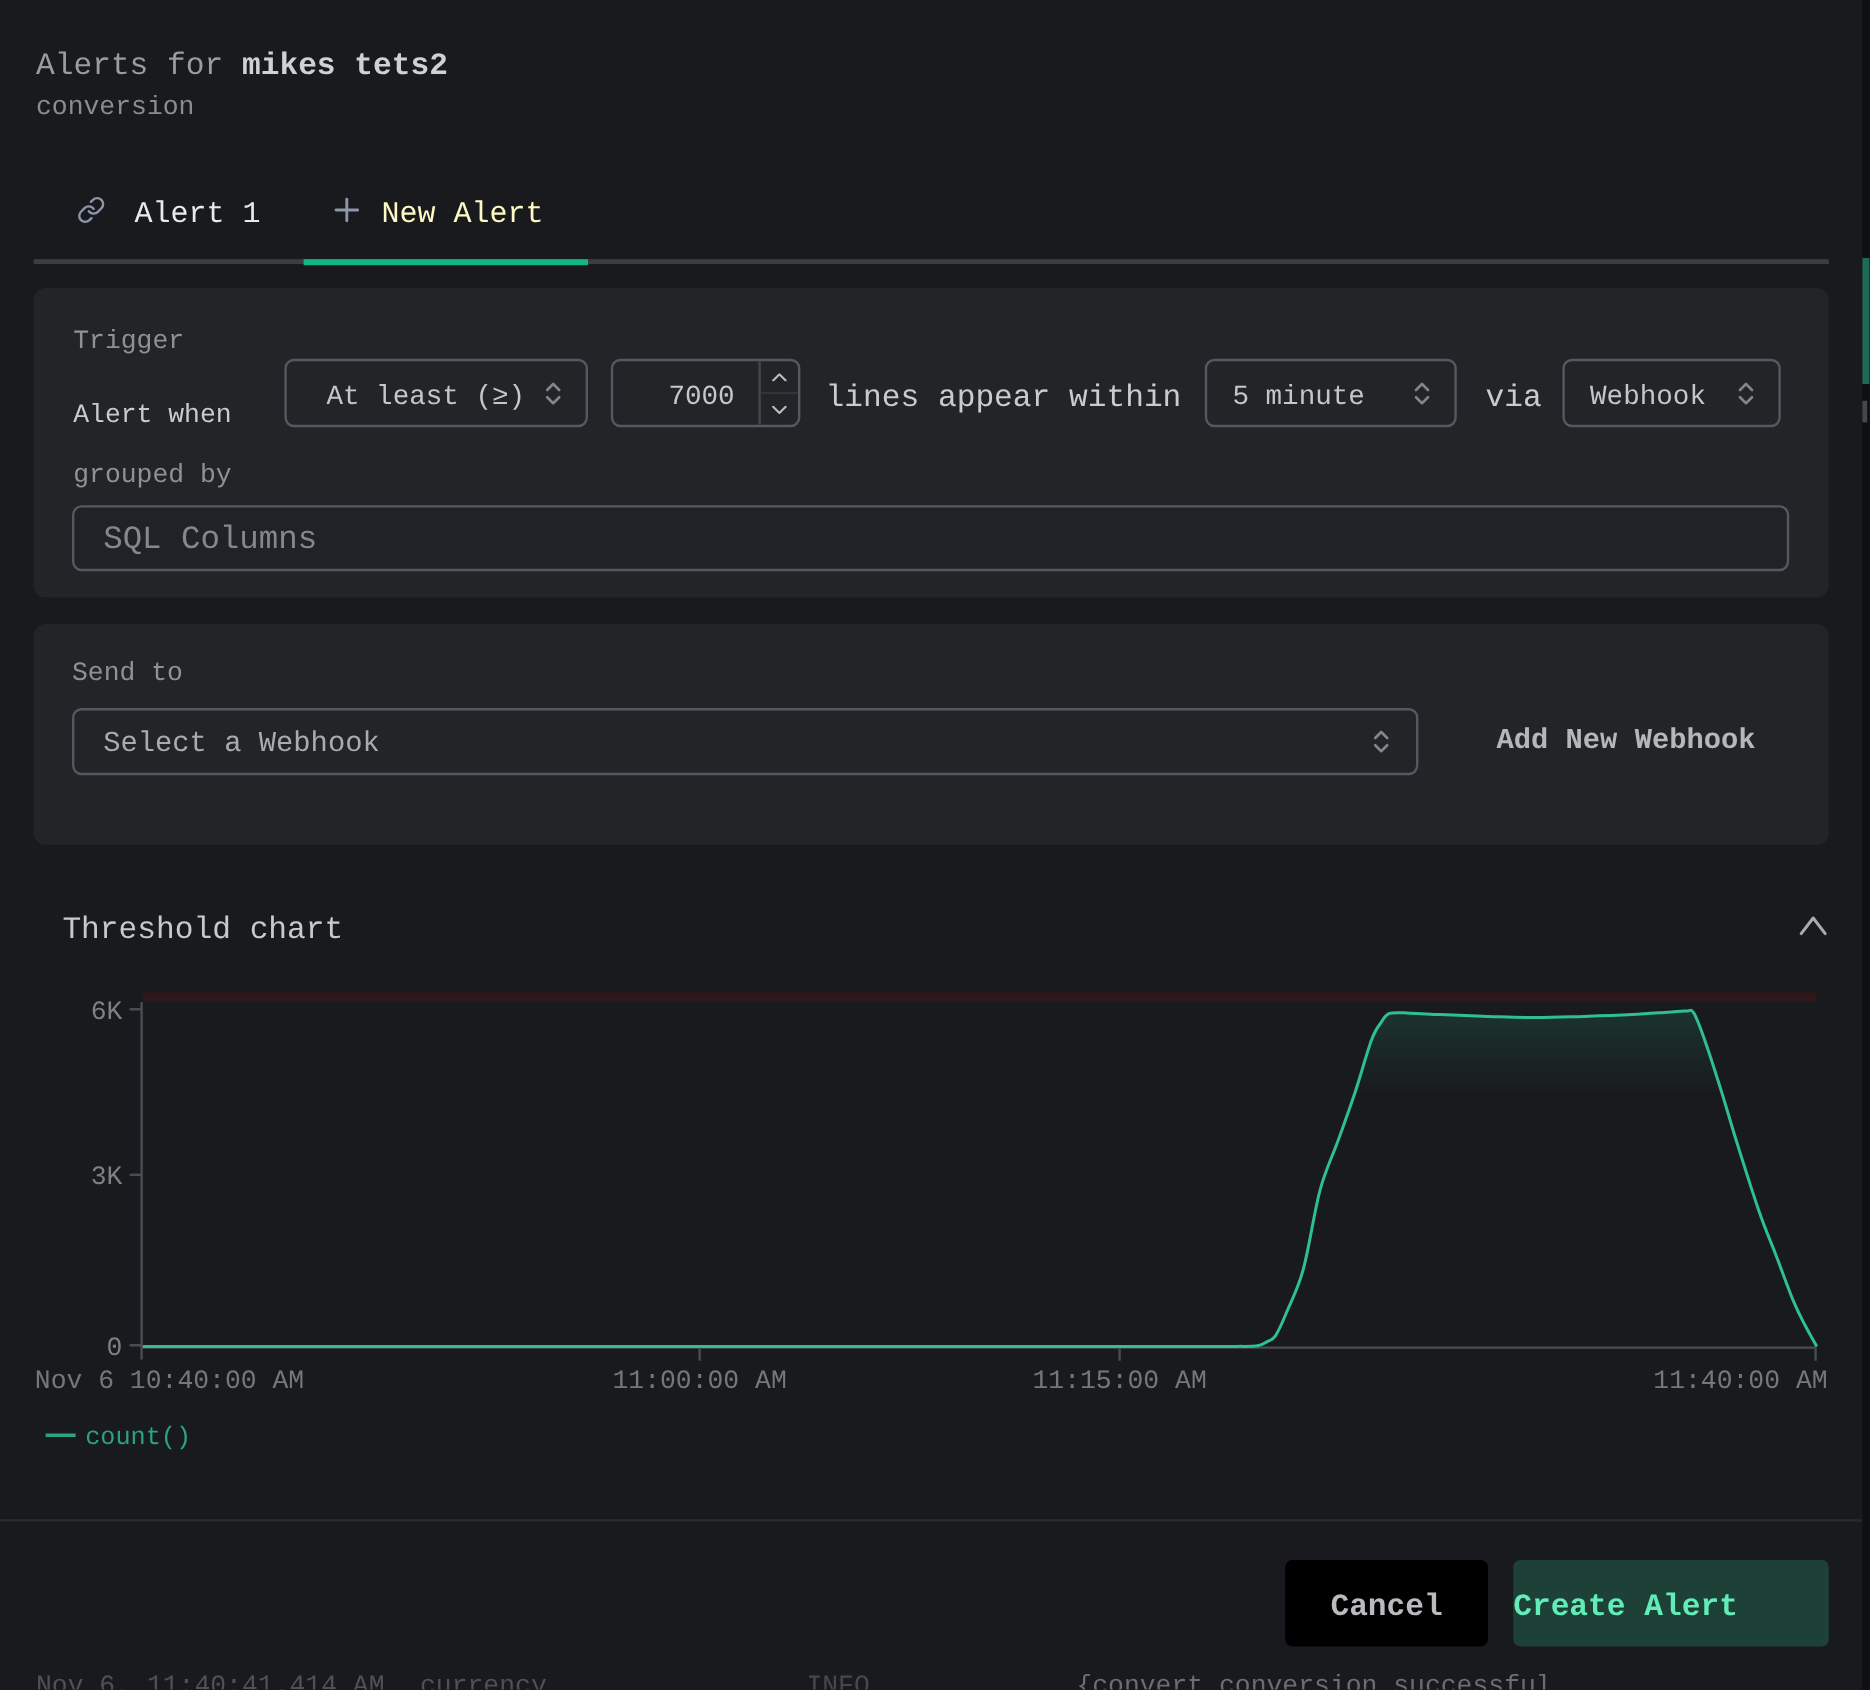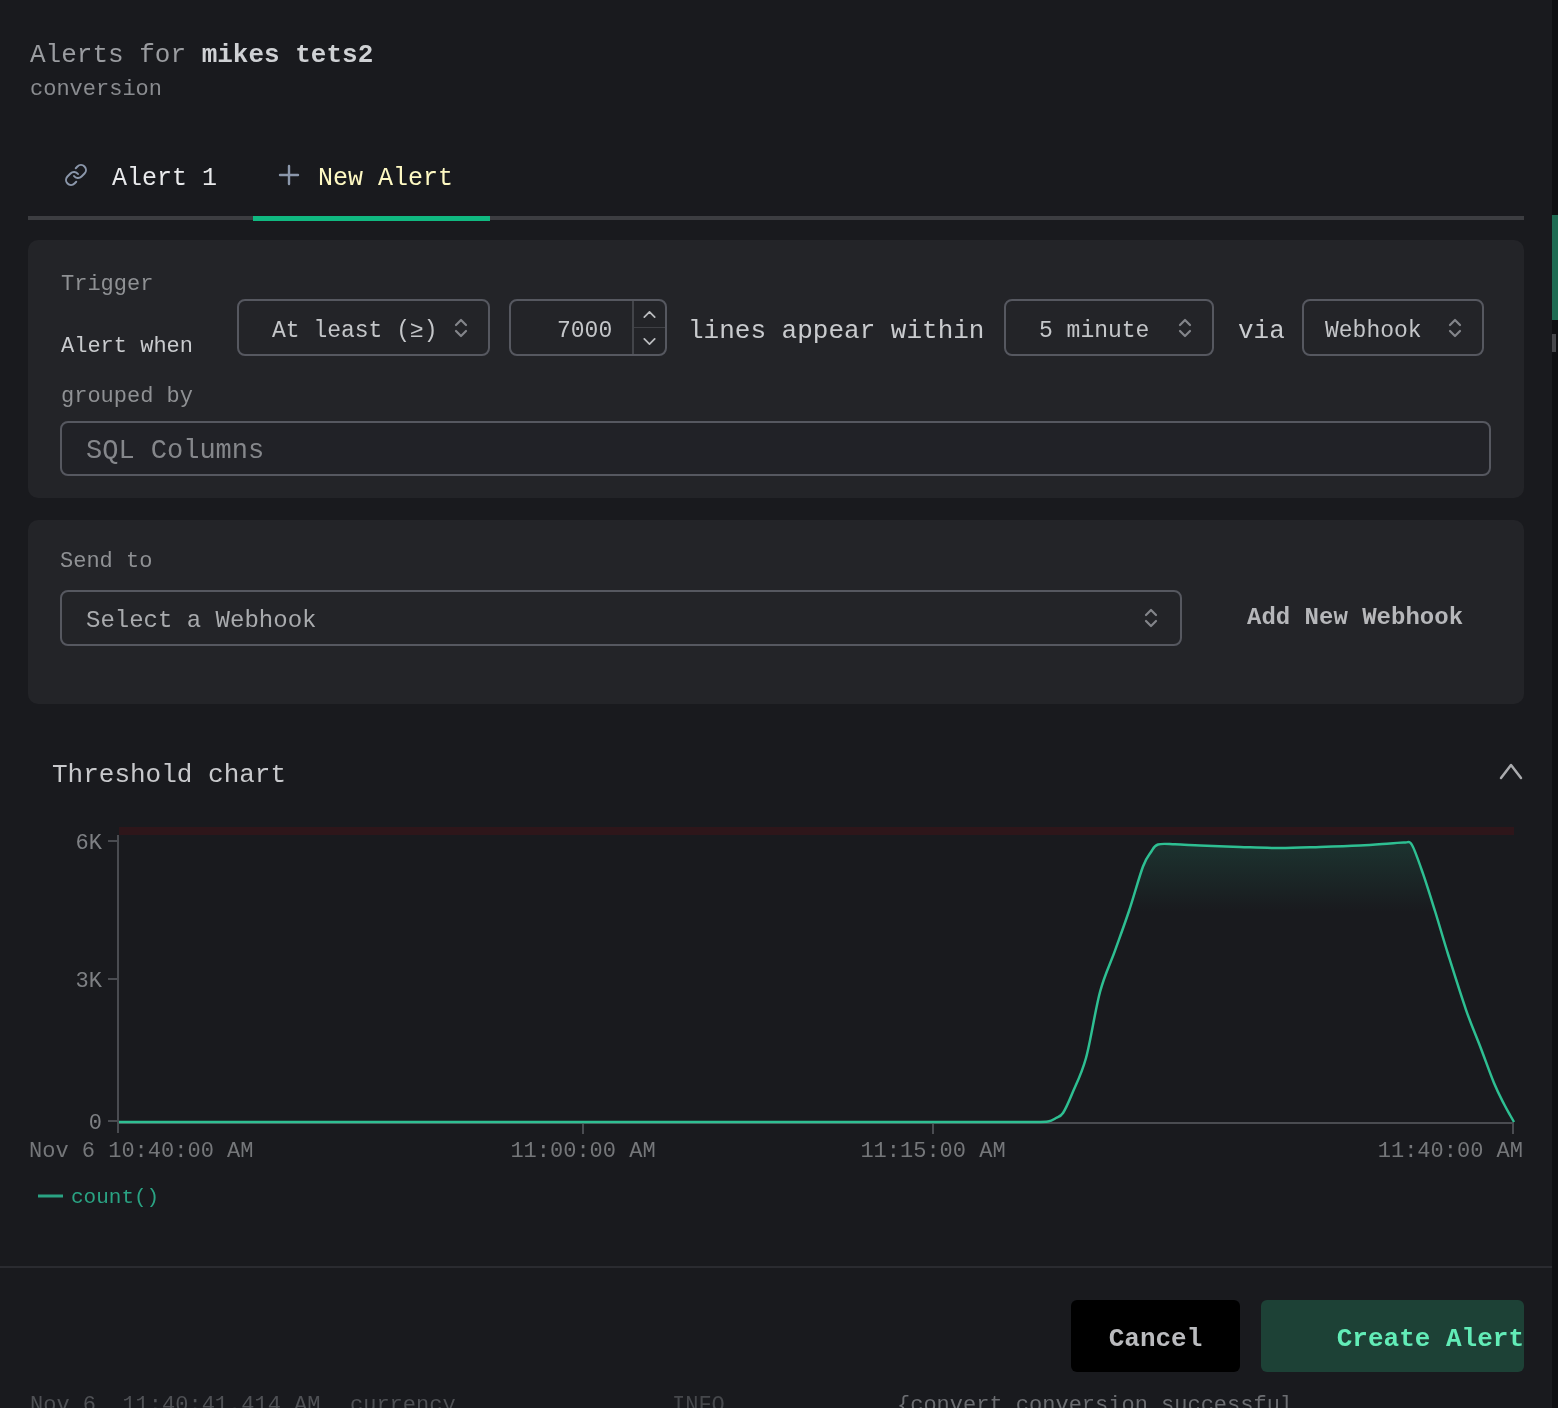--- a/index.html
+++ b/index.html
@@ -53,21 +53,21 @@
         <svg width="13" height="7" viewBox="0 0 15 8" fill="none" stroke="#babcbf" stroke-width="2" stroke-linecap="round" stroke-linejoin="round">
             <polyline points="1.5,1 7.5,7 13.5,1"></polyline>
           </svg>
       </div>
     </div>
   </div>
   <div class="abs" style="left:660px; top:59px; height:57px; display:flex; align-items:center; font-size:26px; color:#c9cbce;">
       <span style="position:relative; top:3px;">lines appear within</span>
     </div>
   <div class="abs sel" style="left:976px; top:59px; width:210px; height:57px;">
-    <span style="margin-left:33px; font-size:23px; color:#c4c6c9; position:relative; top:3px;">5 minute</span>
+    <span style="margin-left:21px; font-size:23px; color:#c4c6c9; position:relative; top:3px;">5 minute</span>
     <svg style="margin-left:auto; margin-right:20px;" width="14" height="20" viewBox="0 0 14 20" fill="none" stroke="#83858a" stroke-width="2.2" stroke-linecap="round" stroke-linejoin="round">
       <polyline points="2,7 7,2 12,7"></polyline>
         <polyline points="2,13 7,18 12,13"></polyline>
     </svg>
   </div>
   <div class="abs" style="left:1210px; top:59px; height:57px; display:flex; align-items:center; font-size:26px; color:#c9cbce;">
       <span style="position:relative; top:3px;">via</span>
     </div>
   <div class="abs sel" style="left:1274px; top:59px; width:182px; height:57px;">
     <span style="margin-left:21px; font-size:23px; color:#c4c6c9; position:relative; top:3px;">Webhook</span>
@@ -131,21 +131,21 @@
   <text x="1523" y="357" text-anchor="end" font-size="22" fill="#75777a" font-family="Liberation Mono">11:40:00 AM</text>
 
   <line x1="38" y1="396" x2="63" y2="396" stroke="#2aa383" stroke-width="3"></line>
   <text x="71" y="403" font-size="21" fill="#2aa383" font-family="Liberation Mono">count()</text>
 </svg>
 
 <div class="abs" style="left:0; top:1266px; width:1552px; height:2px; background:#2a2b30;"></div>
 <div class="abs" style="left:1071px; top:1300px; width:169px; height:72px; border-radius:6px; background:#000000; display:flex; align-items:center; justify-content:center; font-size:26px; font-weight:bold; color:#babbbe;">
     <span style="position:relative; top:3px;">Cancel</span>
   </div>
-<div class="abs" style="left:1261px; top:1300px; width:263px; height:72px; border-radius:6px; background:#1d4136; display:flex; align-items:center; justify-content:flex-end; font-size:26px; font-weight:bold; color:#62ecb7;">
+<div class="abs" style="left:1261px; top:1300px; width:263px; height:72px; border-radius:6px; background:#1d4136; display:flex; align-items:center; justify-content:flex-start; font-size:26px; font-weight:bold; color:#62ecb7;">
     <span style="position:relative; top:3px;">Create Alert</span>
   </div>
 
 <div class="abs" style="left:30px; top:1393px; font-size:22px; line-height:26px; color:#4f5155;">Nov 6, 11:40:41.414 AM</div>
 <div class="abs" style="left:350px; top:1393px; font-size:22px; line-height:26px; color:#4f5155;">currency</div>
 <div class="abs" style="left:672px; top:1393px; font-size:22px; line-height:26px; color:#46484c;">INFO</div>
 <div class="abs" style="left:897px; top:1393px; font-size:22px; line-height:26px; color:#6b6d71;">{convert conversion successful</div>
 
 <div class="abs" style="left:1552px; top:0; width:6px; height:1408px; background:#0e0f12;"></div>
 <div class="abs" style="left:1552px; top:215px; width:6px; height:105px; background:#1e6b53;"></div>

